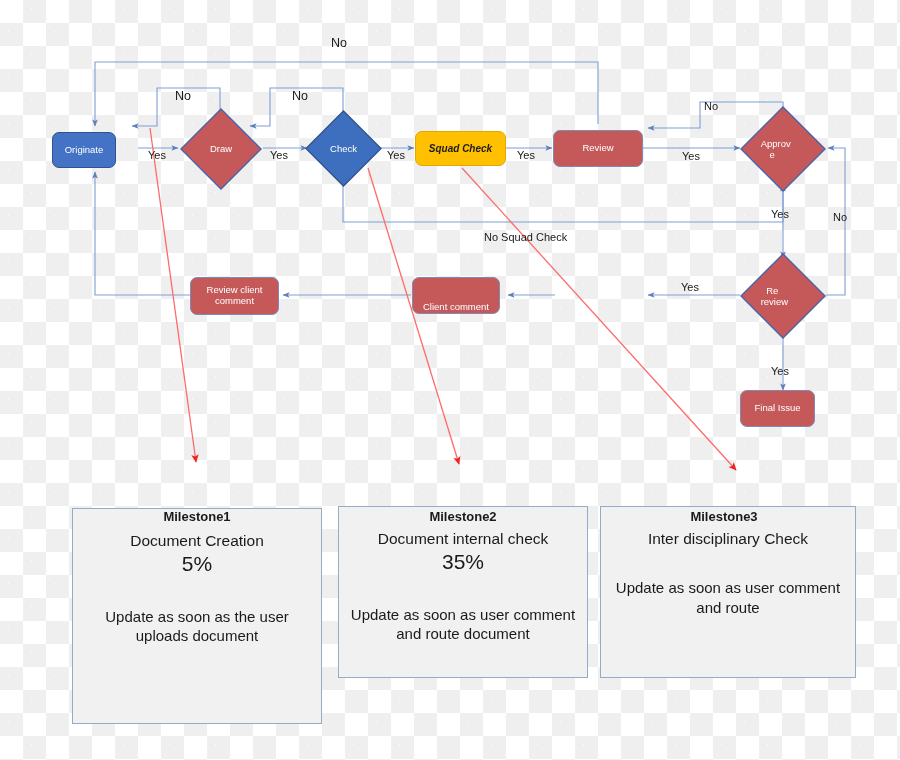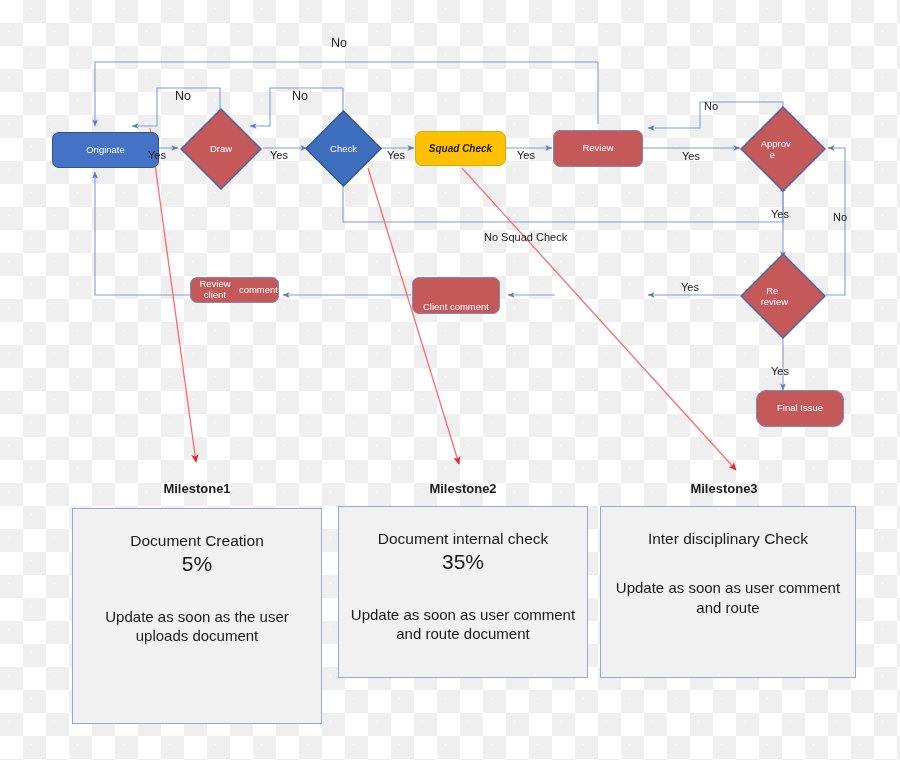--- a/index.html
+++ b/index.html
@@ -80,20 +80,21 @@
 
   
   .ms-title {
     position: absolute;
     font-size: 13px;
     font-weight: bold;
     color: #1a1a1a;
     text-align: center;
     white-space: nowrap;
     z-index: 6;
+    margin-top: 28px;
   }
   .ms-card {
     position: absolute;
     box-sizing: border-box;
     background: #f1f1f1;
     border: 1px solid #93adc9;
     z-index: 4;
     padding: 22px 10px 0 10px;
     text-align: center;
   }
@@ -167,21 +168,21 @@
       <path d="M343,183 L343,222 L783,222 L783,185" marker-end="url(#ah)"></path>
     </g>
 
     <g stroke="#ff6a6a" stroke-width="1.3" fill="none">
       <path d="M150,128 L196,462" marker-end="url(#ahr)"></path>
       <path d="M368,168 L459,464" marker-end="url(#ahr)"></path>
       <path d="M462,168 L736,470" marker-end="url(#ahr)"></path>
     </g>
   </svg>
 
-  <div class="node rect blue" style="left:52px; top:132px; width:107px; height:36px;">
+  <div class="node rect blue" style="left:52px; top:132px; width:64px; height:36px;">
     <span>Originate</span>
   </div>
 
   <div class="diamond-wrap" style="left:180px; top:108px; width:82px; height:82px;">
     <svg width="82" height="82" viewBox="0 0 82 82">
       <polygon points="41,1 81,41 41,81 1,41" fill="#c5595a" stroke="#4a63a8" stroke-width="1.4"></polygon>
     </svg>
     <div class="diamond-label">
       <span>Draw</span>
     </div>
@@ -221,30 +222,30 @@
       <polygon points="43,1 85,43 43,85 1,43" fill="#c5595a" stroke="#4a63a8" stroke-width="1.4"></polygon>
     </svg>
     <div class="diamond-label">
       <span>
         <span>Re</span>
         <span>review</span>
       </span>
     </div>
   </div>
 
-  <div class="node rect red" style="left:756px; top:390px; width:88px; height:37px;border-radius:10px;">
+  <div class="node rect red" style="left:740px; top:390px; width:75px; height:37px;">
     <span>Final Issue</span>
   </div>
 
 
   <div class="node rect red" style="left:412px; top:277px; width:88px; height:37px;align-items:flex-end;">
     <span>Client comment</span>
   </div>
 
-  <div class="node rect red" style="left:190px; top:277px; width:89px; height:26px; flex-direction:row;">
+  <div class="node rect red" style="left:190px; top:277px; width:89px; height:38px; flex-direction:column;">
     <span>Review client</span>
     <span>comment</span>
   </div>
 
   <div class="elabel big" style="left:331px; top:36px;">No</div>
   <div class="elabel big" style="left:175px; top:89px;">No</div>
   <div class="elabel big" style="left:292px; top:89px;">No</div>
 
   <div class="elabel" style="left:148px; top:149px;">Yes</div>
   <div class="elabel" style="left:270px; top:149px;">Yes</div>

